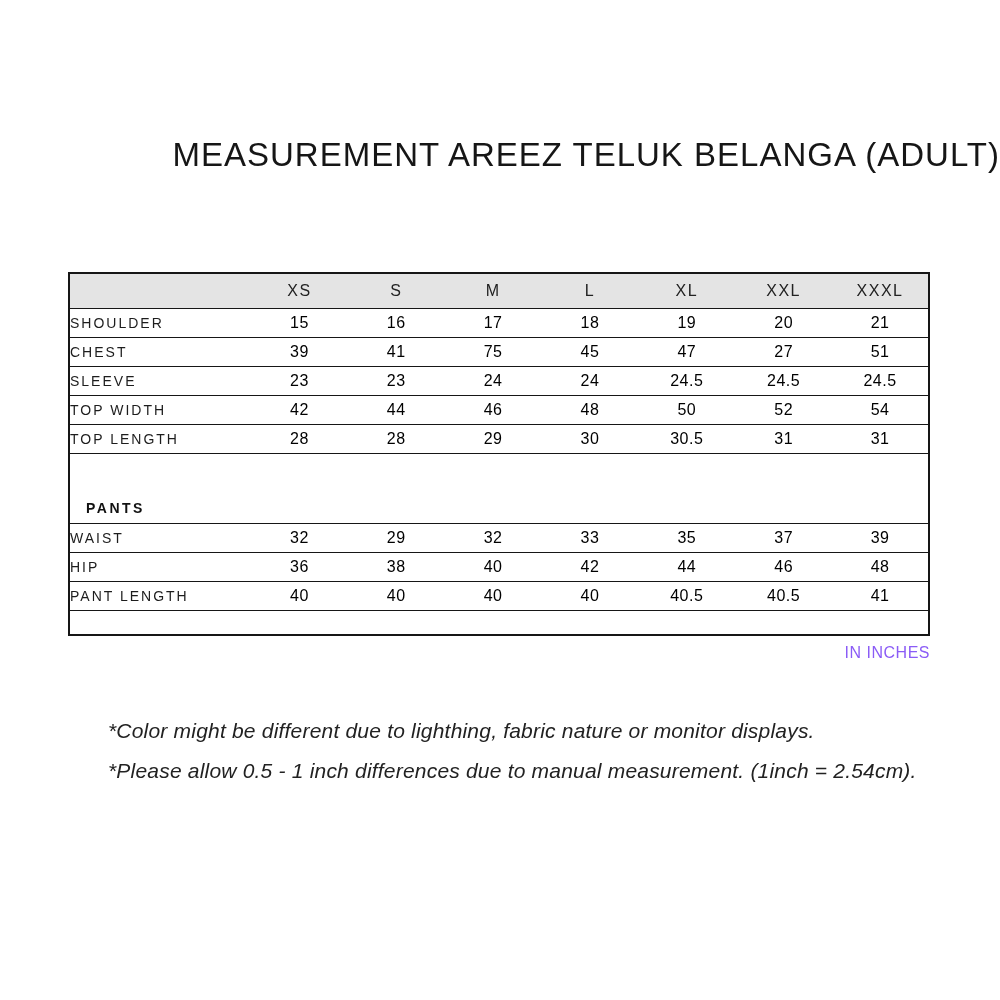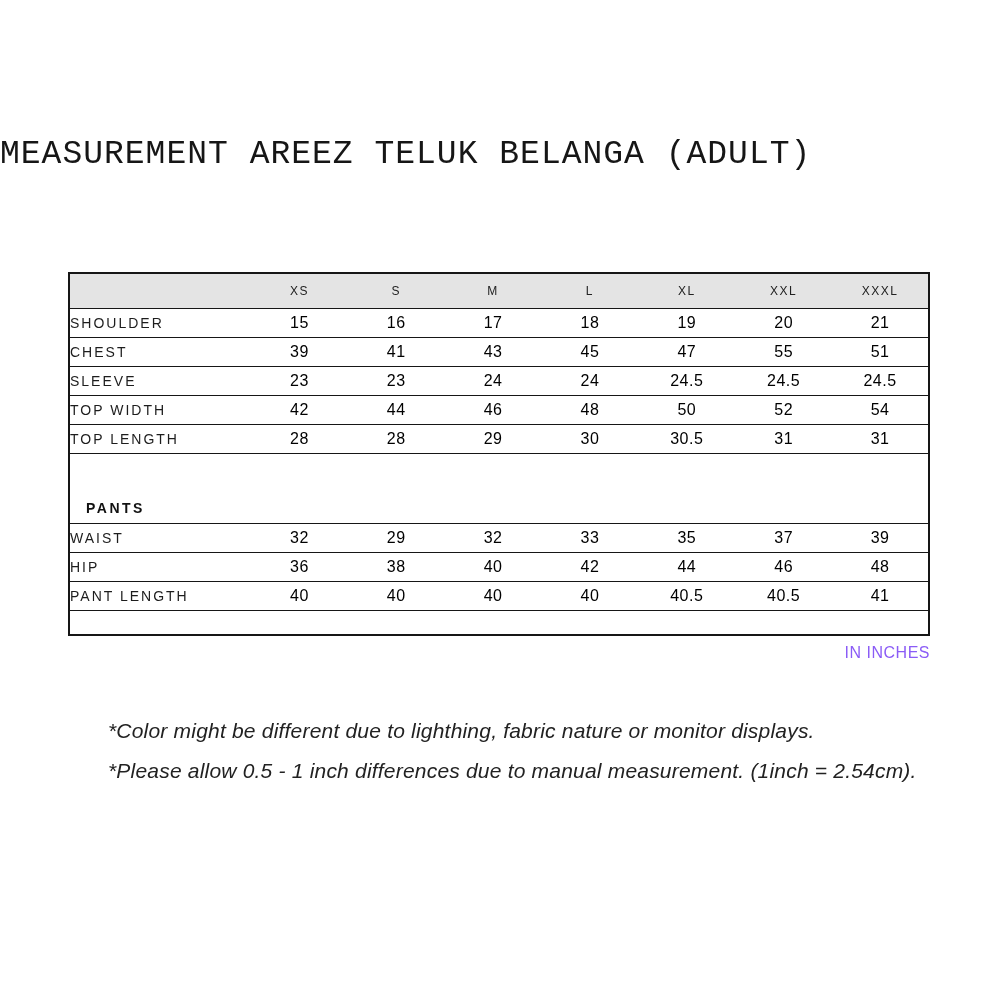--- a/index.html
+++ b/index.html
@@ -11,22 +11,22 @@
     background: #ffffff;
     font-family: "Liberation Sans", sans-serif;
     color: #1a1a1a;
     overflow: hidden;
   }
   .title {
     position: absolute;
     top: 136px;
     left: 0;
     width: 1000px;
-    text-align: left;
-    font-family: Liberation Mono, monospace;
+    text-align: right;
+    font-family: Liberation Sans, sans-serif;
     font-size: 33px;
     font-weight: 500;
     letter-spacing: 1px;
     color: #161616;
     white-space: nowrap;
   }
   table.size-chart {
     position: absolute;
     left: 68px;
     top: 272px;
@@ -41,21 +41,21 @@
   table.size-chart th, table.size-chart td {
     font-weight: normal;
     vertical-align: middle;
     padding: 0;
   }
   tr.header-row {
     background: #e4e4e4;
     height: 35px;
   }
   tr.header-row th {
-    font-size: 12px;
+    font-size: 16px;
     letter-spacing: 1.5px;
     text-align: center;
     color: #222;
   }
   tr.data-row { height: 29px; }
   td.row-label {
     text-align: left;
     padding-left: 16px;
     font-size: 14px;
     letter-spacing: 2px;
@@ -137,24 +137,24 @@
         <td class="num">18</td>
         <td class="num">19</td>
         <td class="num">20</td>
         <td class="num">21</td>
       </tr>
 
       <tr class="data-row">
         <td class="row-label">CHEST</td>
         <td class="num">39</td>
         <td class="num">41</td>
-        <td class="num">43</td>
+        <td class="num">75</td>
         <td class="num">45</td>
         <td class="num">47</td>
-        <td class="num">55</td>
+        <td class="num">27</td>
         <td class="num">51</td>
       </tr>
 
       <tr class="data-row">
         <td class="row-label">SLEEVE</td>
         <td class="num">23</td>
         <td class="num">23</td>
         <td class="num">24</td>
         <td class="num">24</td>
         <td class="num">24.5</td>

